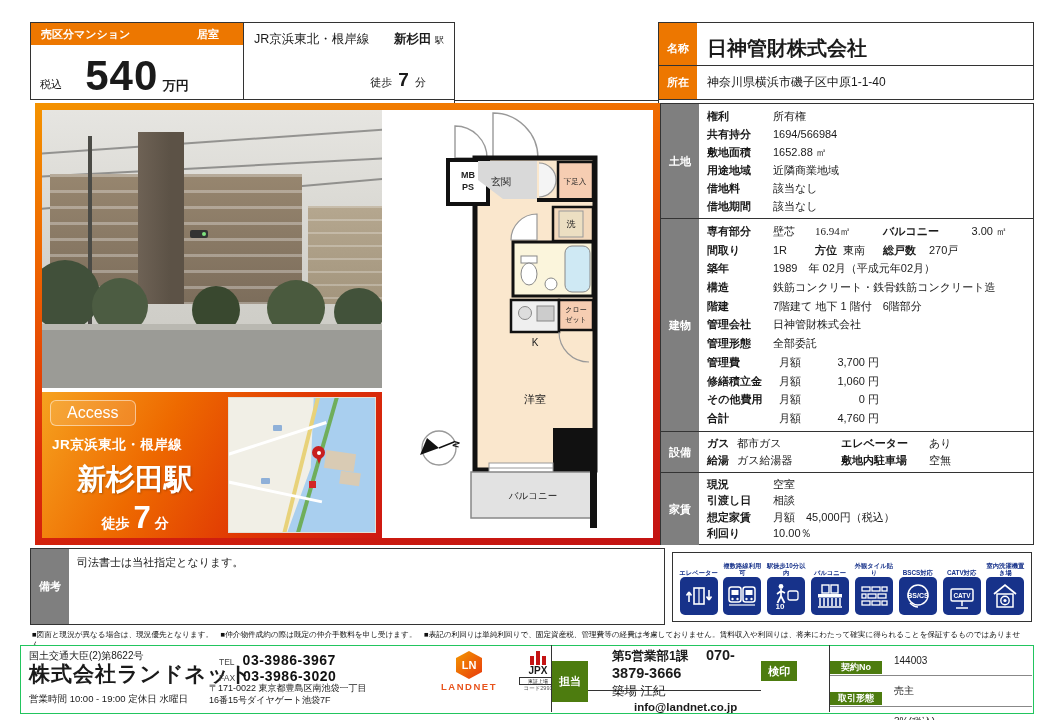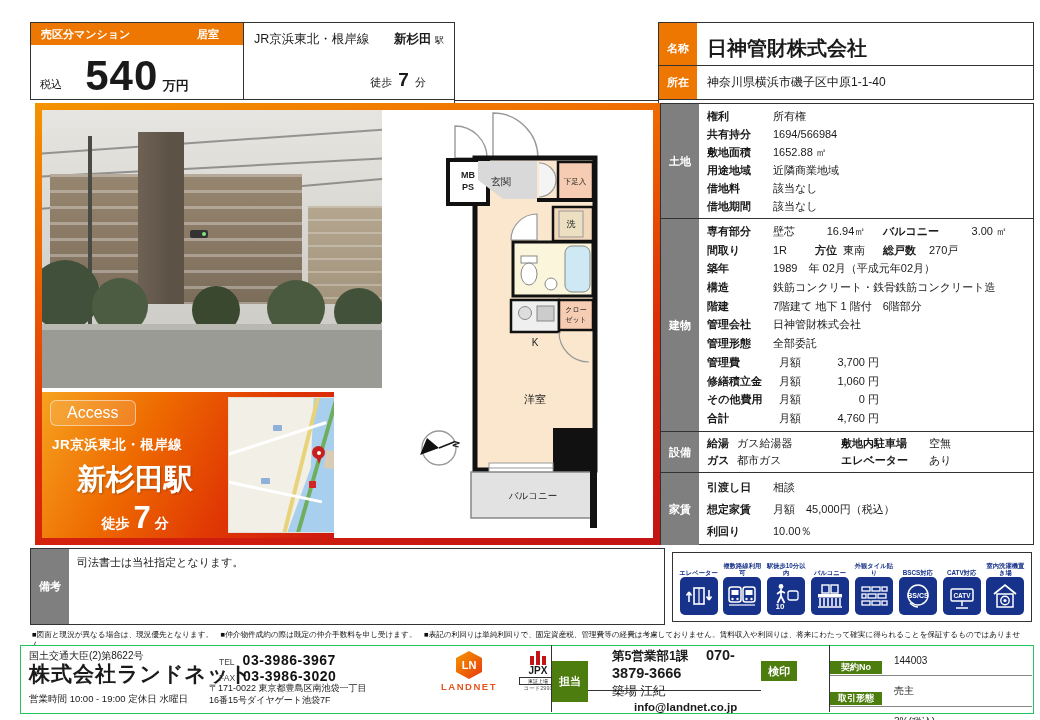--- a/index.html
+++ b/index.html
@@ -47,21 +47,21 @@
     linear-gradient(180deg,#B5A78F,#A3957D);}
   .tree{border-radius:50%;}
   .road{left:0;top:214px;width:340px;height:64px;background:#9B9B96;
     border-top:6px solid #B9B8B1;}
   .wire{height:2px;background:rgba(50,50,50,.45);width:400px;left:-20px;}
   .pole{left:46px;top:26px;width:4px;height:192px;background:#4B4B46;}
   .tlight{left:148px;top:120px;width:18px;height:8px;background:#333;border-radius:2px;}
   .tlight::after{content:"";position:absolute;right:2px;top:2px;width:4px;height:4px;
     border-radius:50%;background:#7FE37F;}
   
-  #access{left:0;top:282px;width:292px;height:146px;overflow:hidden;
+  #access{left:0;top:282px;width:340px;height:146px;overflow:hidden;
     background:linear-gradient(118deg,#F6A21F 0%,#EE6A00 34%,#E03704 66%,#CE1812 100%);}
   .acc-badge{left:8px;top:8px;padding:3px 16px;border-radius:6px;color:#fff;font-size:16px;
     border:1px solid rgba(255,255,255,.5);background:rgba(255,255,255,.12);}
   .acc-line{left:10px;top:44px;width:176px;color:#fff;font-size:13.5px;font-weight:bold;letter-spacing:.5px;}
   .acc-station{left:0px;top:68px;width:186px;text-align:center;color:#fff;
     font-size:29px;font-weight:bold;text-shadow:1px 1px 2px rgba(0,0,0,.25);}
   .acc-walk{left:0px;top:108px;width:186px;text-align:center;color:#fff;font-size:14px;font-weight:bold;}
   .acc-walk .min{font-size:31px;padding:0 4px;}
   
   #map{left:186px;top:5px;width:148px;height:136px;background:#F1EFE6;overflow:hidden;
@@ -328,21 +328,21 @@
         </div>
     </div>
   </div>
 
   <div class="sect" style="height:212px;">
     <div class="lbl-cell">建物</div>
     <div class="sect-body">
       <div class="drow">
         <span class="k">専有部分</span>
         <span style="width:42px;">壁芯</span>
-        <span style="width:62px;text-align:center;">16.94㎡</span>
+        <span style="width:62px;text-align:left;font-family:Liberation Serif, serif;">16.94㎡</span>
         <span class="k2" style="width:72px;padding-left:6px;">バルコニー</span>
         <span style="width:52px;text-align:right;">3.00 ㎡</span>
       </div>
       <div class="drow">
         <span class="k">間取り</span>
         <span style="width:42px;">1R</span>
         <span class="k2" style="width:28px;">方位</span>
         <span style="width:40px;">東南</span>
         <span class="k2" style="width:46px;">総戸数</span>
         <span style="width:48px;">270戸</span>
@@ -387,37 +387,41 @@
           <span class="sub">月額</span>
           <span class="v">4,760 円</span>
         </div>
     </div>
   </div>
 
   <div class="sect" style="height:40px;">
     <div class="lbl-cell">設備</div>
     <div class="sect-body">
       <div class="drow facrow">
+        <span class="k1">ガス</span>
+        <span class="v1">都市ガス</span>
+        <span class="k2">エレベーター</span>
+        <span>あり</span>
+      </div>
+      <div class="drow facrow">
         <span class="k1">給湯</span>
         <span class="v1">ガス給湯器</span>
         <span class="k2">敷地内駐車場</span>
         <span>空無</span>
       </div>
-      <div class="drow facrow">
-        <span class="k1">ガス</span>
-        <span class="v1">都市ガス</span>
-        <span class="k2">エレベーター</span>
-        <span>あり</span>
-      </div>
     </div>
   </div>
 
   <div class="sect" style="height:72px;">
     <div class="lbl-cell">家賃</div>
     <div class="sect-body">
+      <div class="drow">
+          <span class="k">現況</span>
+          <span>空室</span>
+        </div>
       <div class="drow">
           <span class="k">引渡し日</span>
           <span>相談</span>
         </div>
       <div class="drow">
           <span class="k">想定家賃</span>
           <span>月額　45,000円（税込）</span>
         </div>
       <div class="drow">
           <span class="k">利回り</span>

